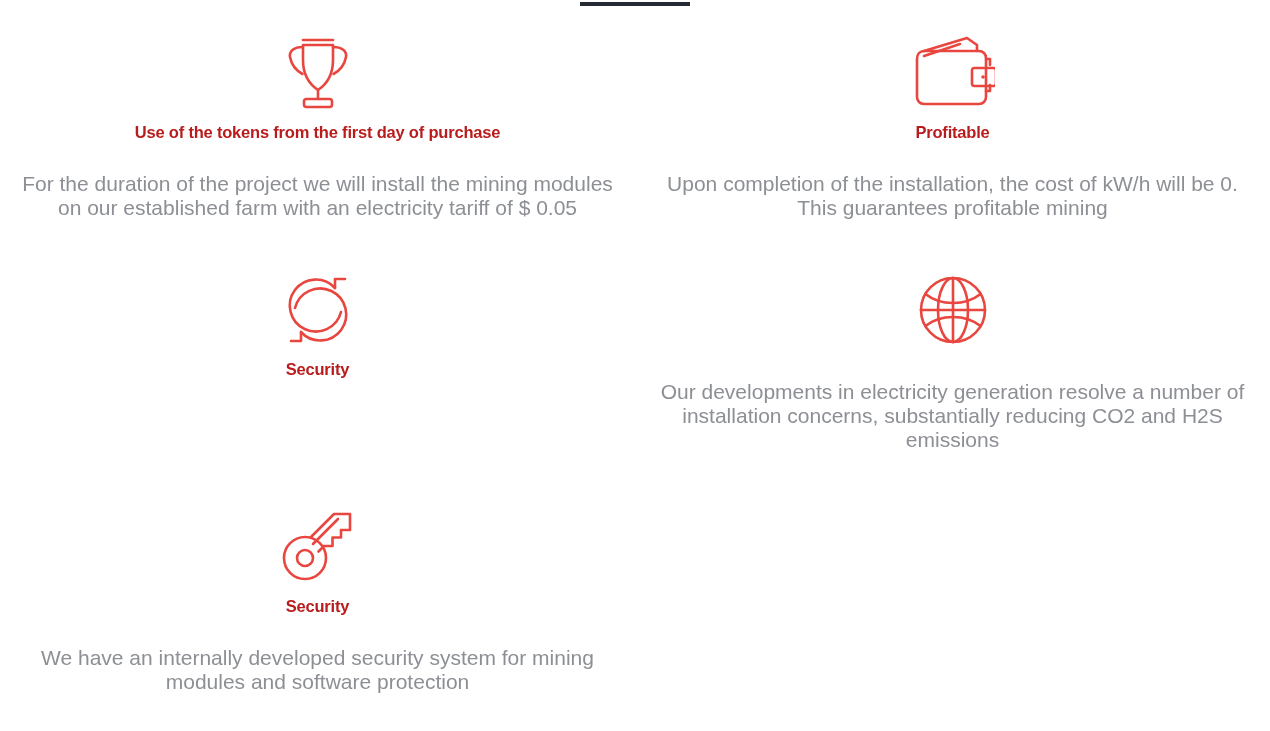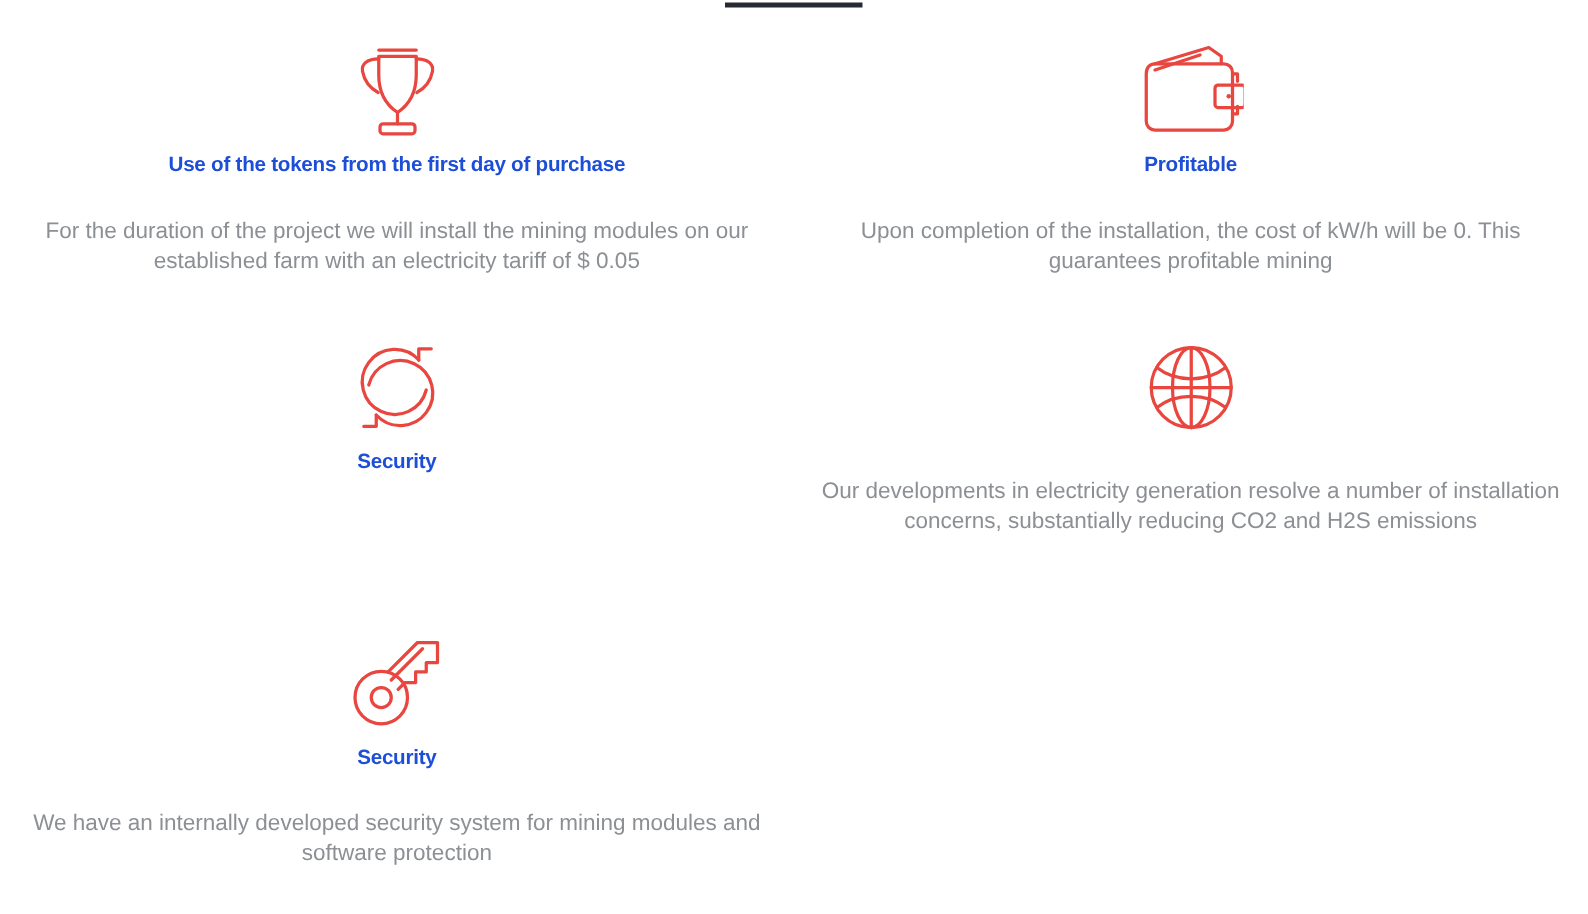--- a/index.html
+++ b/index.html
@@ -55,30 +55,30 @@
     margin-top: 22px;
   }
   .feature-icon svg {
     display: block;
   }
 
   .feature-title {
     font-family: "Liberation Sans", sans-serif;
     font-size: 16.5px;
     font-weight: bold;
-    color: #1d4ed8;
+    color: #b91c1c;
     text-align: center;
     margin-top: 8px;
     letter-spacing: -0.2px;
     line-height: 1.25;
   }
 
   .feature-desc {
     font-family: "Liberation Sans", sans-serif;
-    font-size: 18px;
+    font-size: 21px;
     font-weight: normal;
     color: #8c8f94;
     text-align: center;
     line-height: 24px;
     margin-top: 29px;
     max-width: 600px;
   }
 
   
   .col-left .feature-desc { max-width: 600px; }

